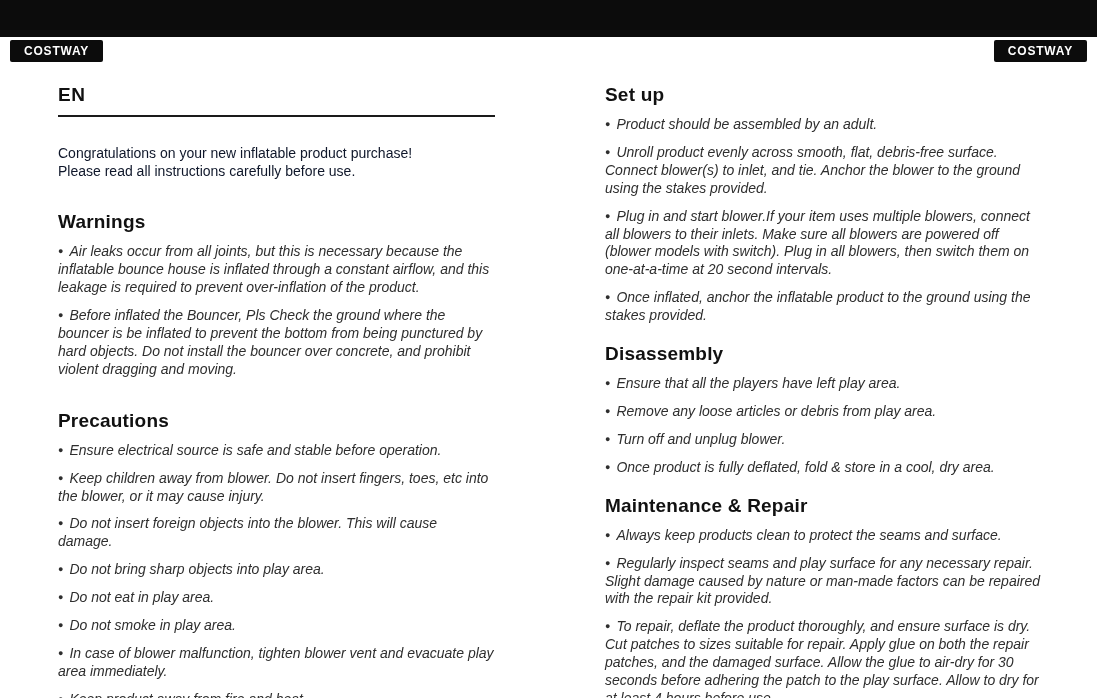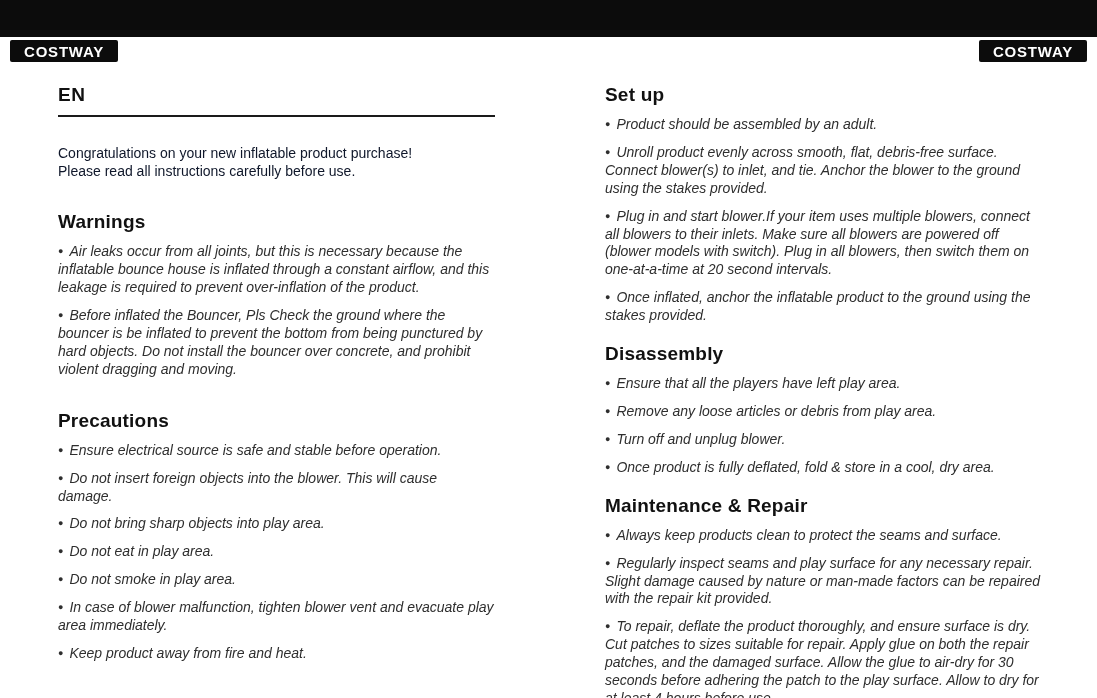--- a/index.html
+++ b/index.html
@@ -30,21 +30,21 @@
     color: #ffffff;
     display: flex;
     align-items: center;
     justify-content: center;
     padding: 0 14px;
     border-radius: 2px;
   }
   .brand-badge.left  { left: 10px; }
   .brand-badge.right { right: 10px; }
   .brand-badge .brand-text {
-    font-size: 15px;
+    font-size: 12px;
     font-weight: bold;
     letter-spacing: 0.8px;
   }
   .column {
     position: absolute;
     top: 84px;
     width: 437px;
   }
   .col-left  { left: 58px; }
   .col-right { left: 605px; }
@@ -106,20 +106,21 @@
 
     <p class="intro">Congratulations on your new inflatable product purchase!
 Please read all instructions carefully before use.</p>
 
     <h2 class="section-title">Warnings</h2>
     <p class="bullet">Air leaks occur from all joints, but this is necessary because the inflatable bounce house is inflated through a constant airflow, and this leakage is required to prevent over-inflation of the product.</p>
     <p class="bullet">Before inflated the Bouncer, Pls Check the ground where the bouncer is be inflated to prevent the bottom from being punctured by hard objects. Do not install the bouncer over concrete, and prohibit violent dragging and moving.</p>
 
     <h2 class="section-title">Precautions</h2>
     <p class="bullet">Ensure electrical source is safe and stable before operation.</p>
+    <p class="bullet">Keep children away from blower. Do not insert fingers, toes, etc into the blower, or it may cause injury.</p>
     <p class="bullet">Do not insert foreign objects into the blower. This will cause damage.</p>
     <p class="bullet">Do not bring sharp objects into play area.</p>
     <p class="bullet">Do not eat in play area.</p>
     <p class="bullet">Do not smoke in play area.</p>
     <p class="bullet">In case of blower malfunction, tighten blower vent and evacuate play area immediately.</p>
     <p class="bullet">Keep product away from fire and heat.</p>
 
   </div>
 
   <div class="column col-right">

